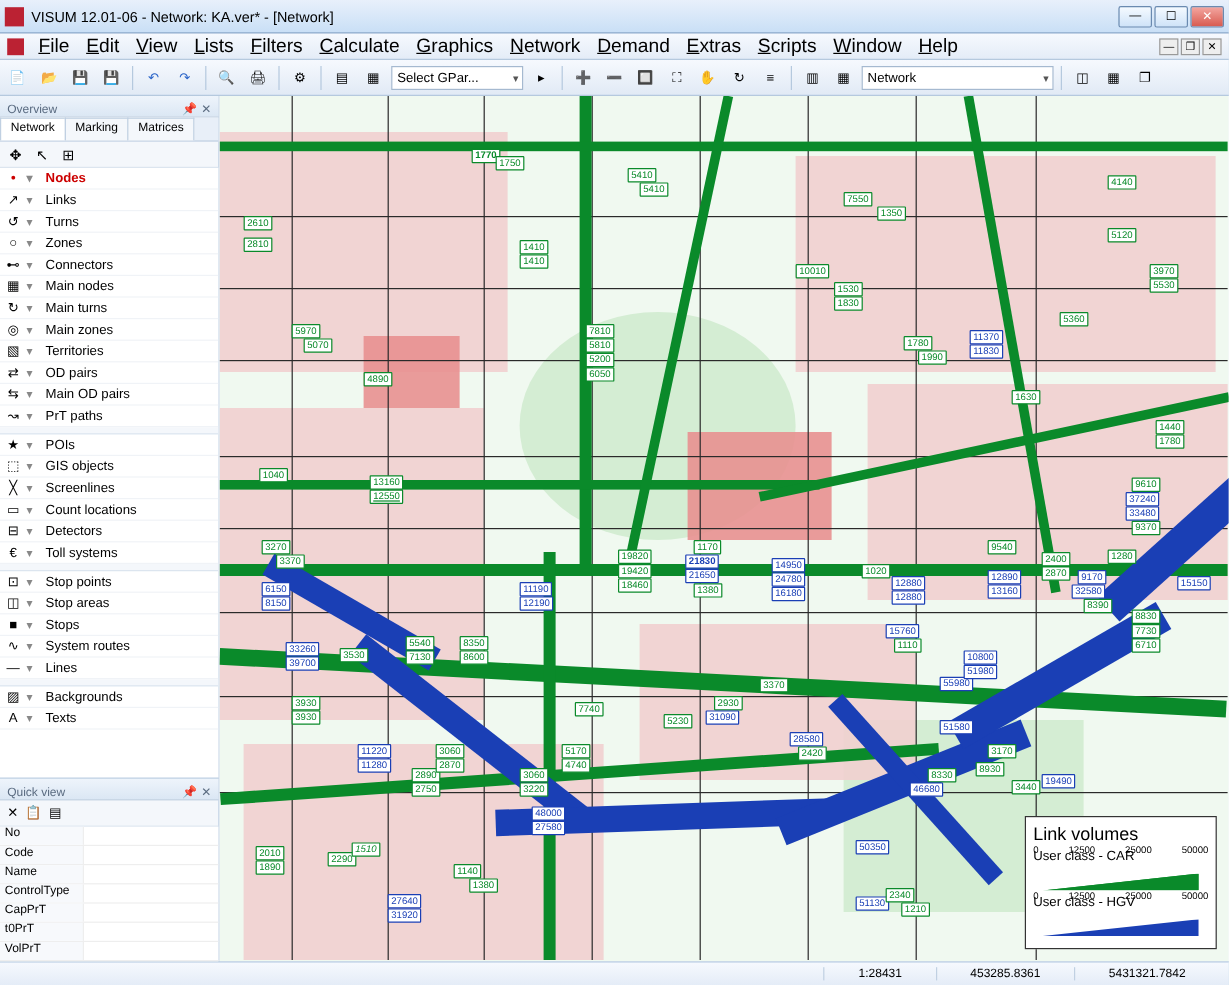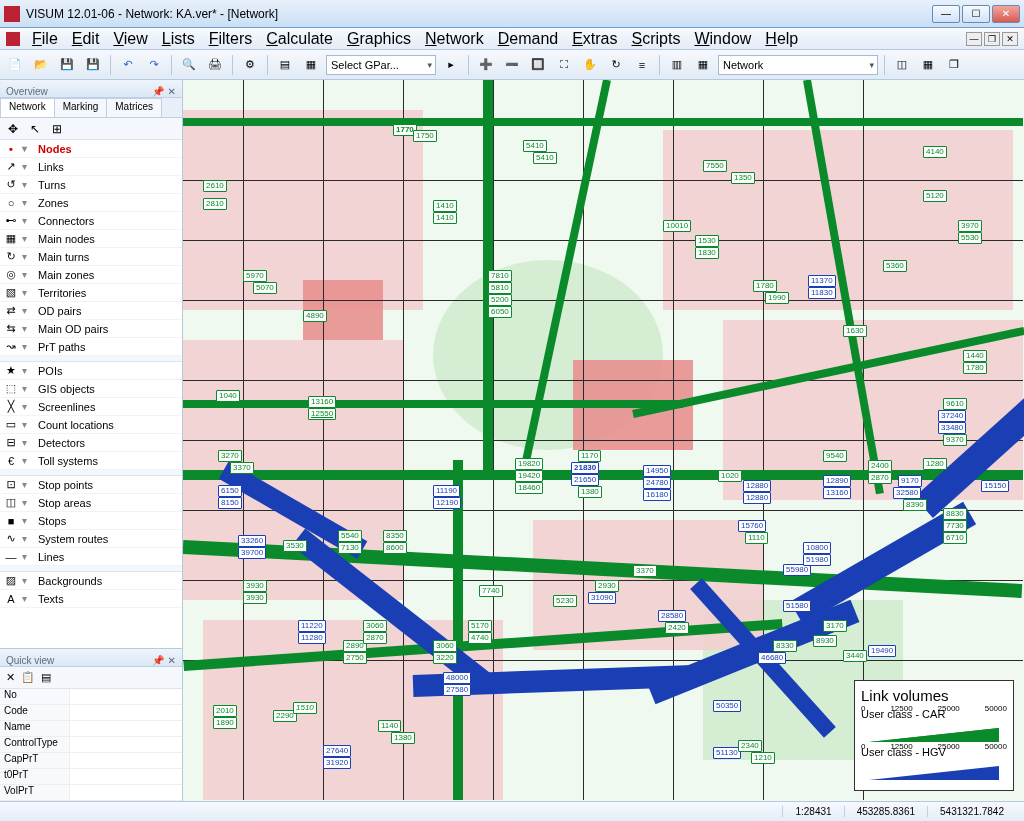--- a/index.html
+++ b/index.html
@@ -71,21 +71,21 @@
 .legend h3 { font-size:15px; font-weight:normal; margin-bottom:4px; }
 .legend .uc { font-size:11px; margin:4px 0 2px; }
 .legend .scale { position:relative; height:20px; margin-bottom:4px; }
 .legend .bar { position:absolute; bottom:0; left:8px; width:130px; height:0; }
 .legend .bar.car { border-bottom:14px solid #0a8a2a; border-left:0 solid transparent; clip-path: polygon(0 100%, 100% 100%, 100% 0); background:#0a8a2a; height:14px; }
 .legend .bar.hgv { background:#1a3fb5; height:14px; clip-path: polygon(0 100%, 100% 100%, 100% 0); }
 .legend .ticks { display:flex; justify-content:space-between; font-size:8px; position:relative; top:-18px; }
 
 
 .statusbar { height:20px; background:linear-gradient(#f6f9fe,#e4ecf7); border-top:1px solid #b5c9de; display:flex; align-items:center; font-size:10px; padding:0 8px; }
-.statusbar .sseg { border-left:1px solid #c0d0e2; padding:0 12px; }
+.statusbar .sseg { border-left:1px solid #c0d0e2; padding:0 28px; }
 .statusbar .spacer { flex:1; }
 </style>
 </head>
 <body>
 
 <div class="titlebar">
   <div class="app-icon"></div>
   <div class="title">VISUM 12.01-06 - Network: KA.ver* - [Network]</div>
   <div class="winbtns">
     <div class="winbtn">—</div>

